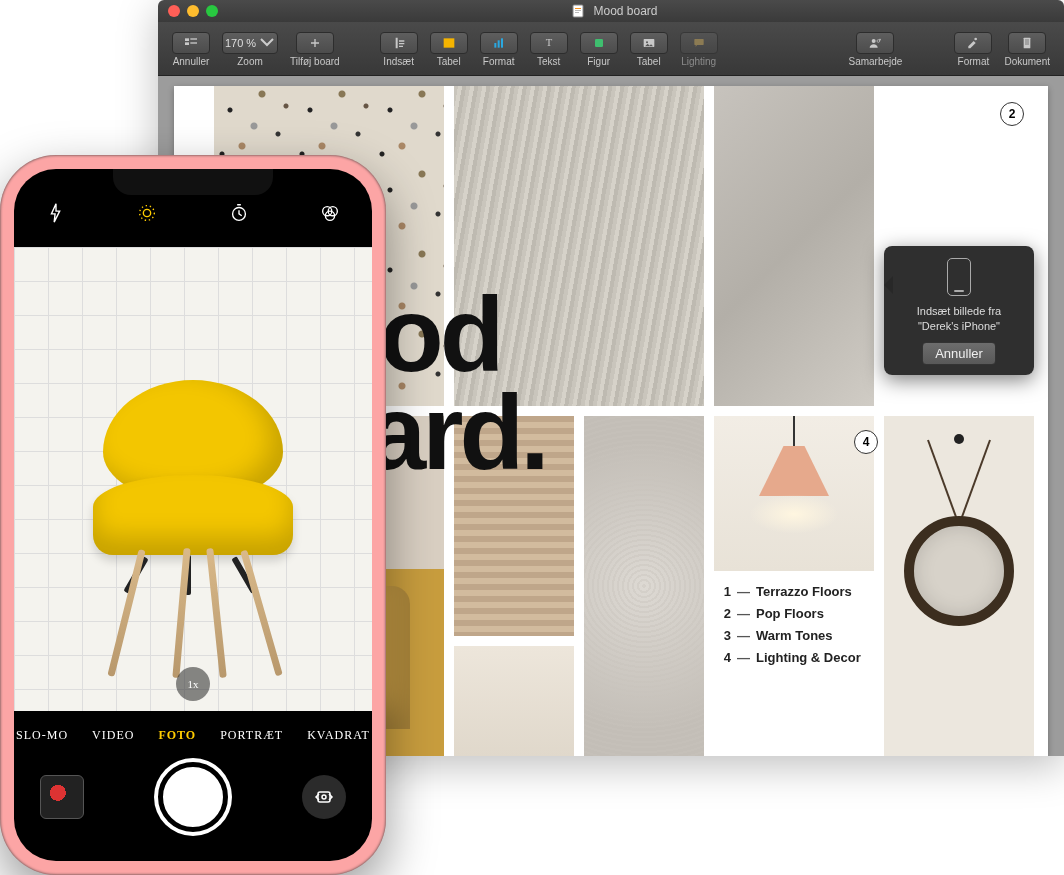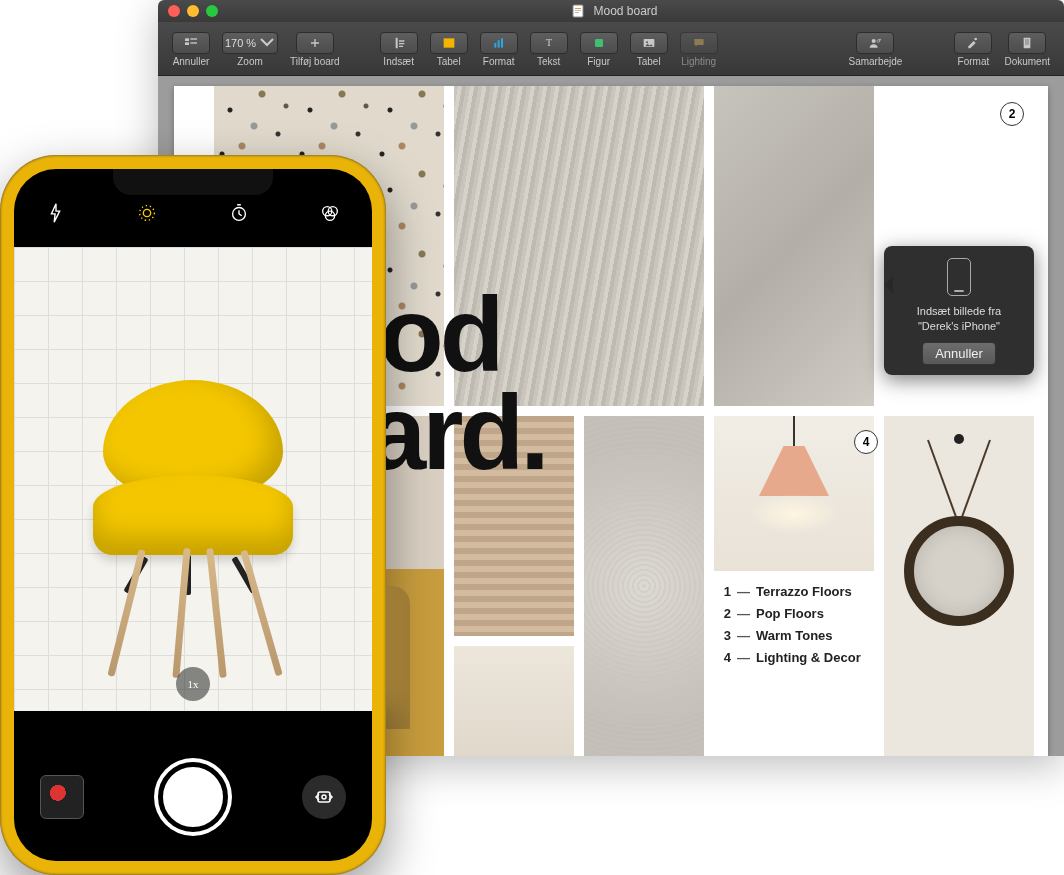--- a/index.html
+++ b/index.html
@@ -160,21 +160,21 @@
     display:inline-block;background:linear-gradient(#6d6d6d,#585858);
     border:1px solid #333;border-radius:4px;padding:3px 12px;font-size:13px;color:#eee;
     cursor:default;
   }
 
   
   .iphone{
     position:absolute;left:0;top:155px;width:386px;height:720px;z-index:30;
   }
   .bezel{
-    position:absolute;inset:0;border-radius:56px;background:#eab308;
+    position:absolute;inset:0;border-radius:56px;background:#fca5a5;
     box-shadow:0 20px 50px rgba(0,0,0,0.4), inset 0 0 3px #333;
     padding:14px;
     font-family:Liberation Serif, serif;
   }
   .screen{
     width:100%;height:100%;border-radius:42px;background:#000;position:relative;overflow:hidden;
   }
   .notch{position:absolute;top:0;left:50%;transform:translateX(-50%);
     width:160px;height:26px;background:#111;border-radius:0 0 18px 18px;z-index:5}
 
@@ -496,20 +496,27 @@
             <div class="strut s2"></div>
             <div class="strut s3"></div>
           <div class="leg l1"></div>
             <div class="leg l2"></div>
             <div class="leg l3"></div>
             <div class="leg l4"></div>
         </div>
         <div class="zoom-pill">1x</div>
       </div>
 
+      <div class="mode-row">
+        <span class="mode">SLO-MO</span>
+        <span class="mode">VIDEO</span>
+        <span class="mode active">FOTO</span>
+        <span class="mode">PORTRÆT</span>
+        <span class="mode">KVADRAT</span>
+      </div>
 
       <div class="shutter-row">
         <div class="thumb"></div>
         <div class="shutter"></div>
         <div class="flip">
           <svg viewBox="0 0 24 24" fill="none" stroke="#fff" stroke-width="1.5">
               <path d="M7 9l-3 3 3 3M17 9l3 3-3 3"></path>
               <rect x="6" y="7" width="12" height="10" rx="2"></rect>
               <circle cx="12" cy="12" r="2"></circle>
             </svg>

